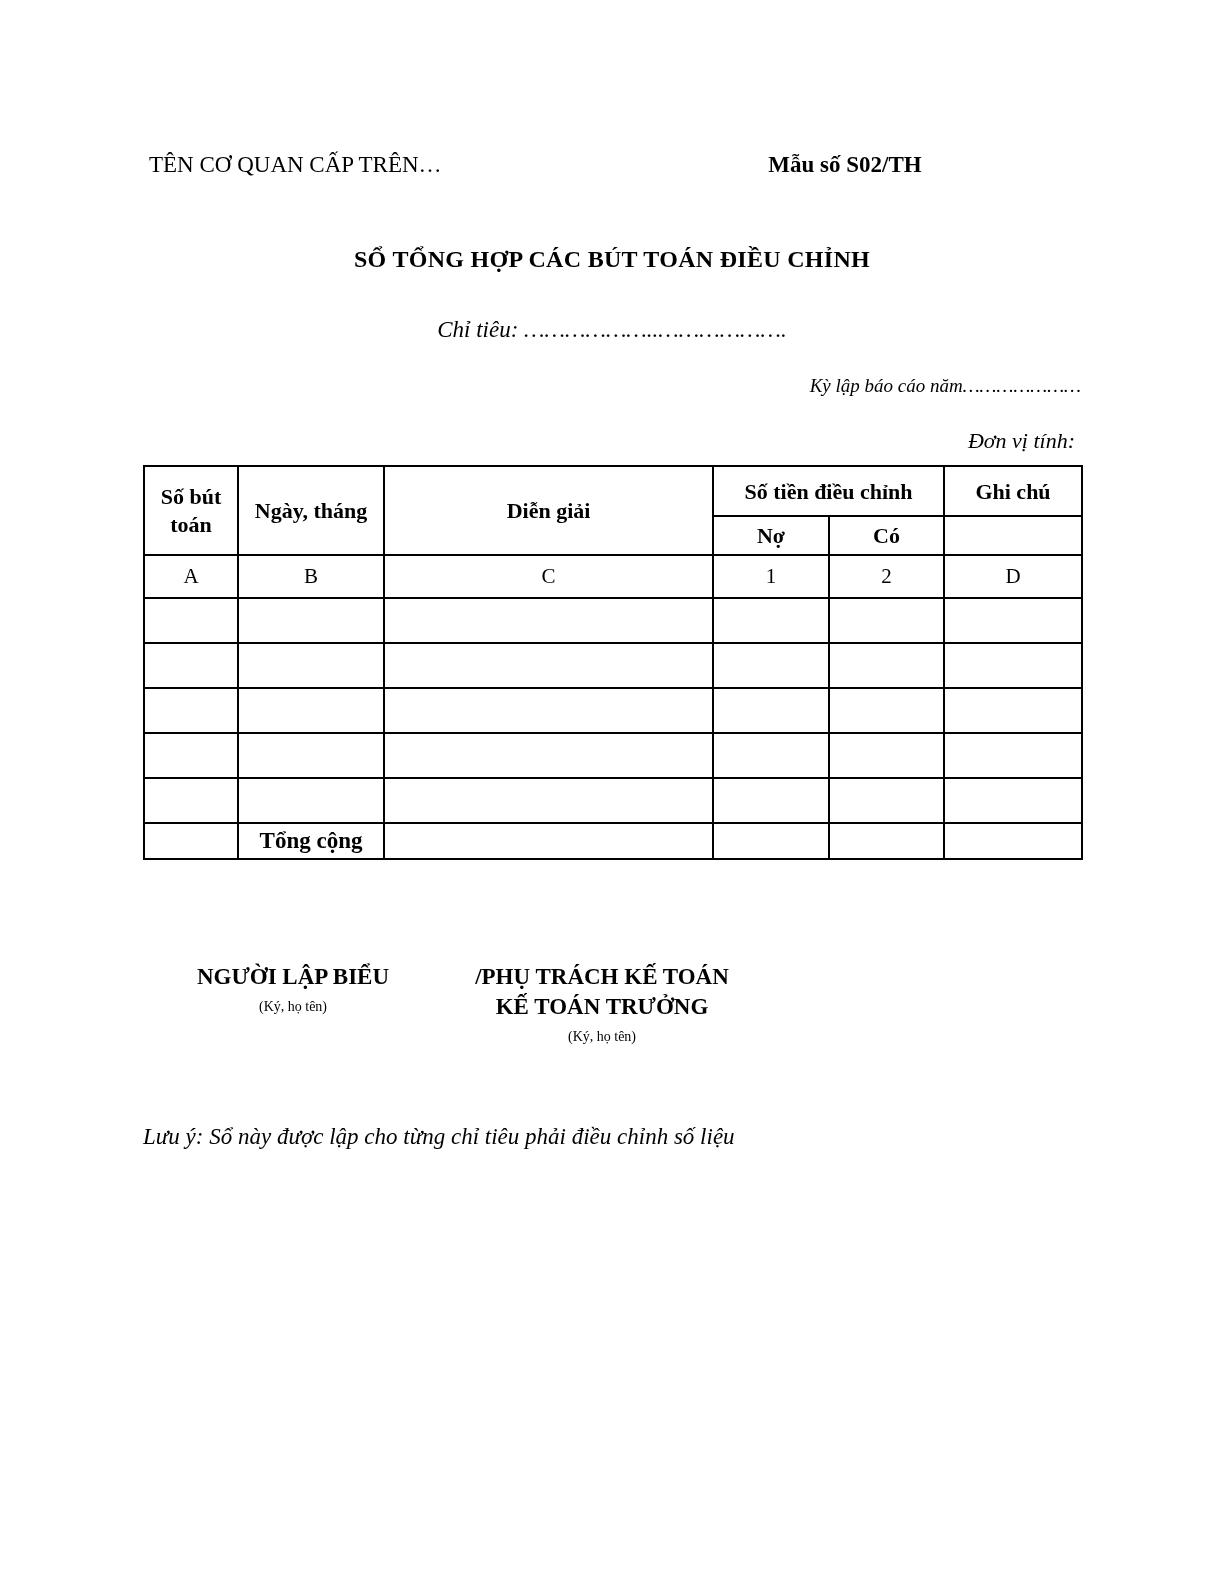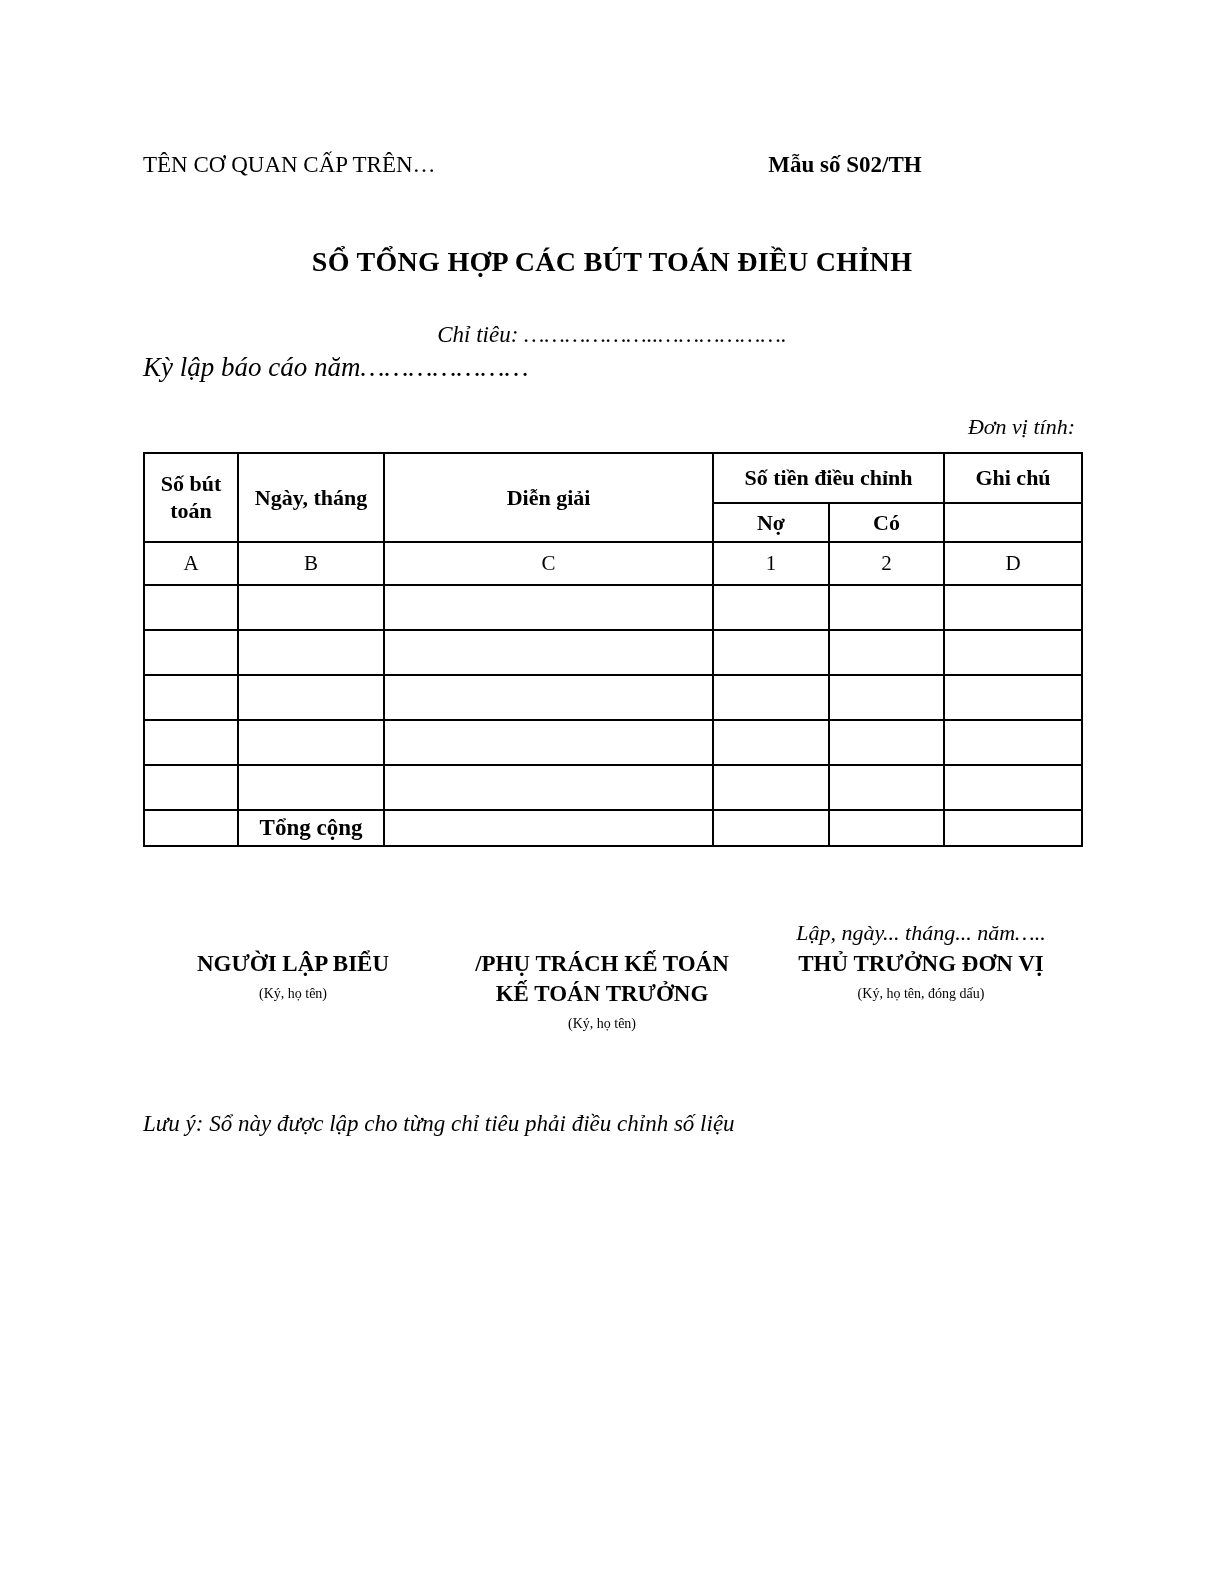--- a/index.html
+++ b/index.html
@@ -14,51 +14,52 @@
     width: 1224px;
     height: 1584px;
     margin: 0 auto;
     background: #ffffff;
     padding: 150px 143px 0 143px;
     font-size: 23px;
     line-height: 1.3;
   }
 
   
-  .top-header { display: flex; justify-content: space-between; align-items: flex-start; }
+  .top-header { display: flex; justify-content: flex-end; align-items: flex-start; }
   .org-block { width: 460px; }
   .org-line1 { font-size: 23px; }
   .org-line2 { font-size: 23px; font-weight: bold; letter-spacing: 0.5px; }
   .form-block { width: 472px; text-align: center; }
   .form-number { font-size: 23px; font-weight: bold; }
   .form-note {
     margin-top: 28px;
     font-style: italic;
     font-size: 23px;
     line-height: 31px;
   }
 
   
   .doc-title {
     margin-top: 64px;
     text-align: center;
-    font-size: 28px;
+    font-size: 24px;
     font-weight: bold;
     letter-spacing: 0.3px;
   }
   .criteria-line {
     margin-top: 40px;
     text-align: center;
     font-style: italic;
     font-size: 23px;
   }
   .period-line {
-    text-align: left;
-    font-style: italic;
-    font-size: 27px;
+    margin-top: 29px;
+    text-align: right;
+    font-style: italic;
+    font-size: 19px;
   }
   .unit-line {
     margin-top: 28px;
     text-align: right;
     font-style: italic;
     font-size: 22px;
     padding-right: 6px;
   }
 
   
@@ -222,22 +223,17 @@
       <div class="sig-spacer"></div>
       <div class="sig-title">NGƯỜI LẬP BIỂU</div>
       <div class="sig-sub">(Ký, họ tên)</div>
     </div>
     <div class="sig-col sig-col-2">
       <div class="sig-spacer"></div>
       <div class="sig-title">/PHỤ TRÁCH KẾ TOÁN</div>
       <div class="sig-title">KẾ TOÁN TRƯỞNG</div>
       <div class="sig-sub">(Ký, họ tên)</div>
     </div>
-    <div class="sig-col sig-col-3">
-      <div class="sig-date-line">Lập, ngày... tháng... năm…..</div>
-      <div class="sig-title">THỦ TRƯỞNG ĐƠN VỊ</div>
-      <div class="sig-sub">(Ký, họ tên, đóng dấu)</div>
-    </div>
   </div>
 
   <div class="footer-note">Lưu ý: Sổ này được lập cho từng chỉ tiêu phải điều chỉnh số liệu</div>
 
 </div>
 
 </body></html>

